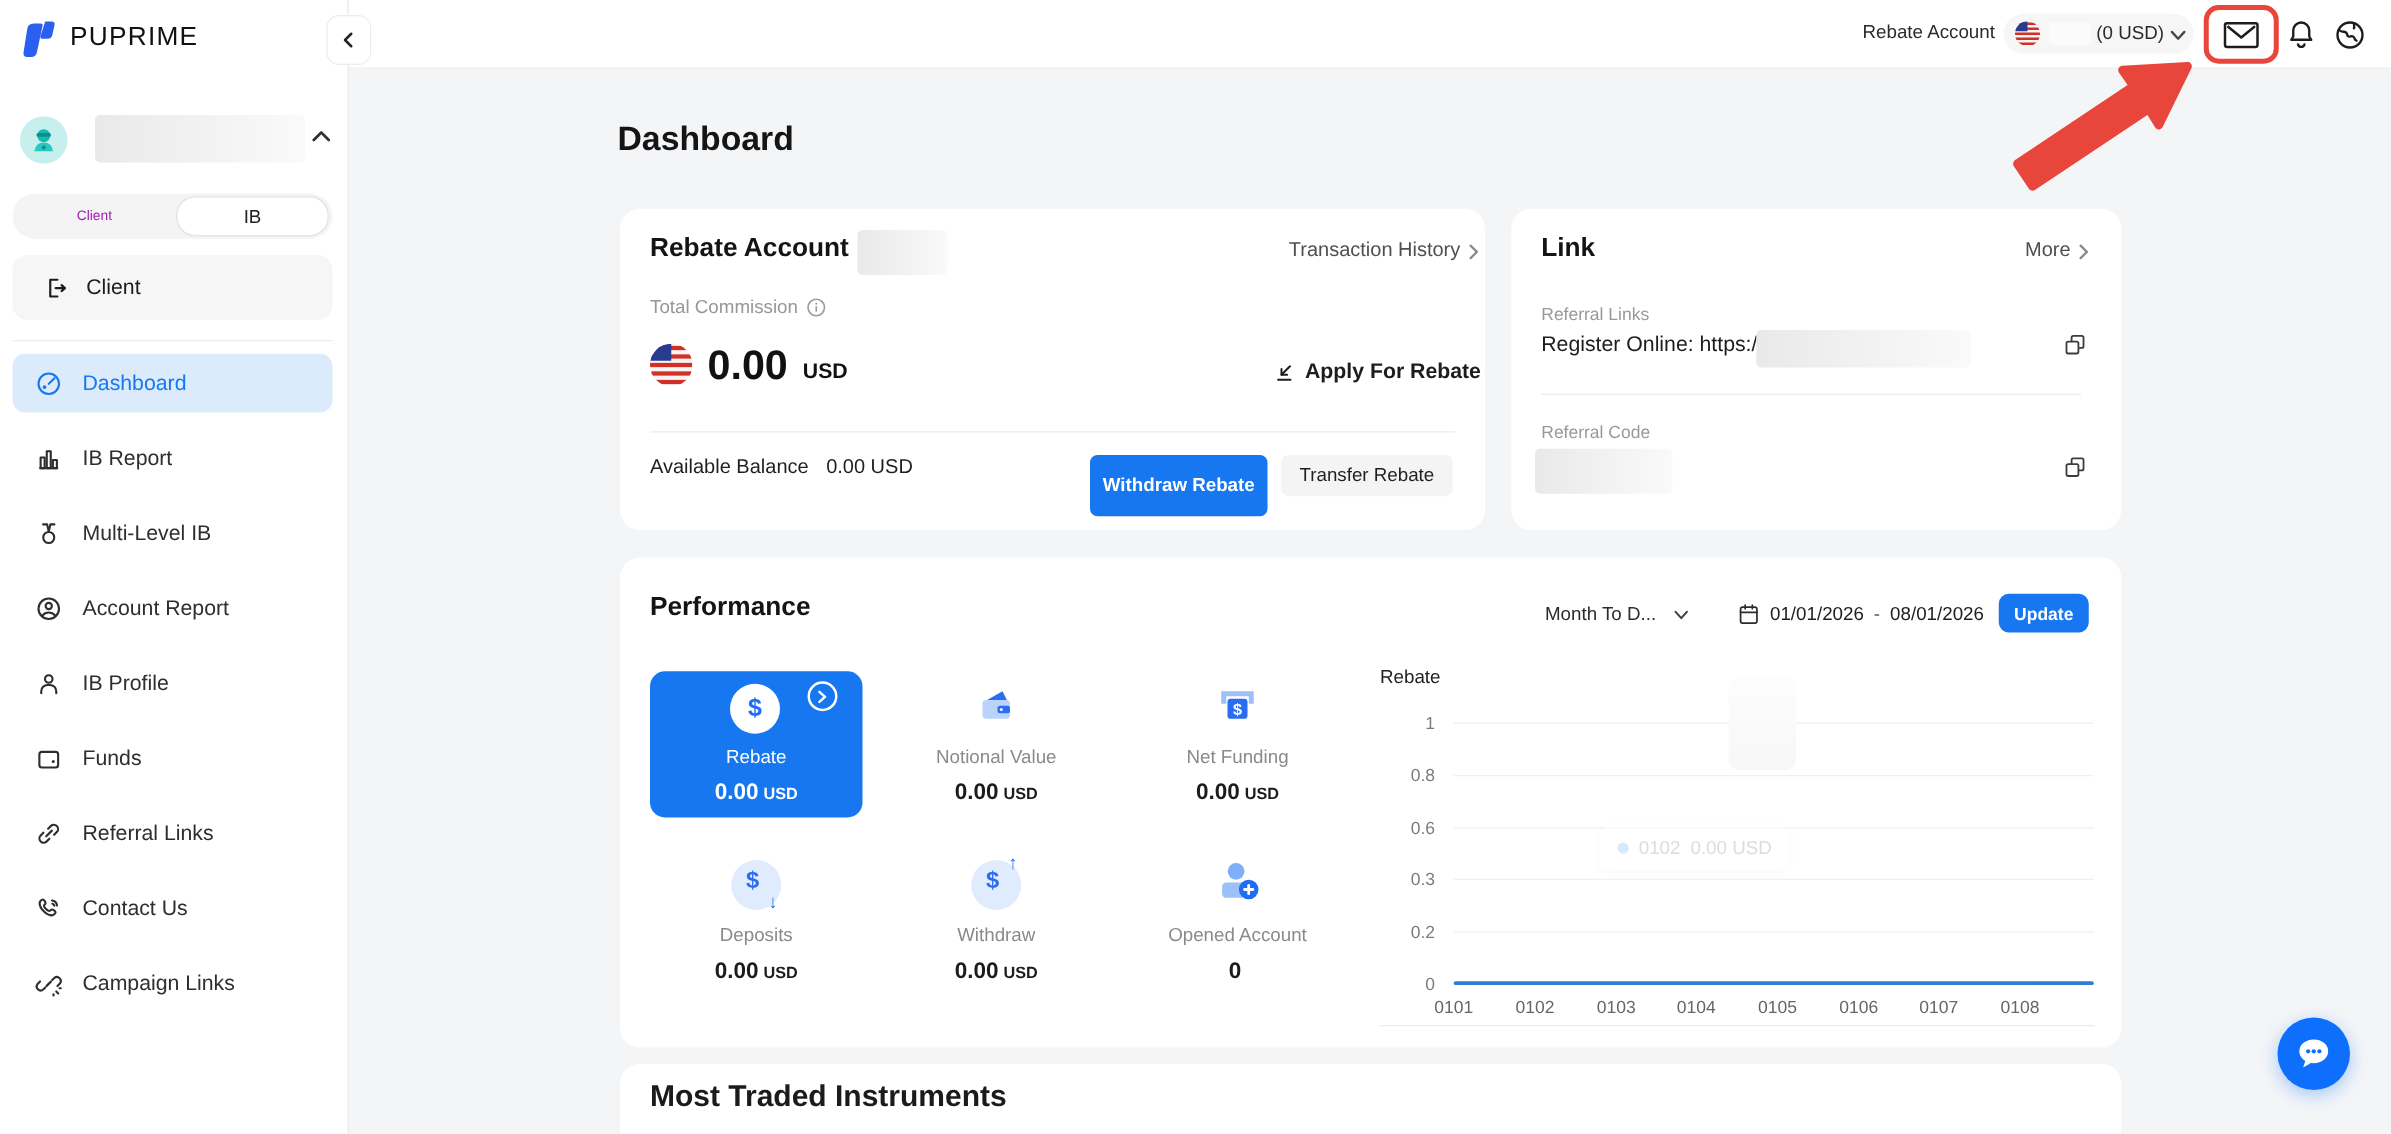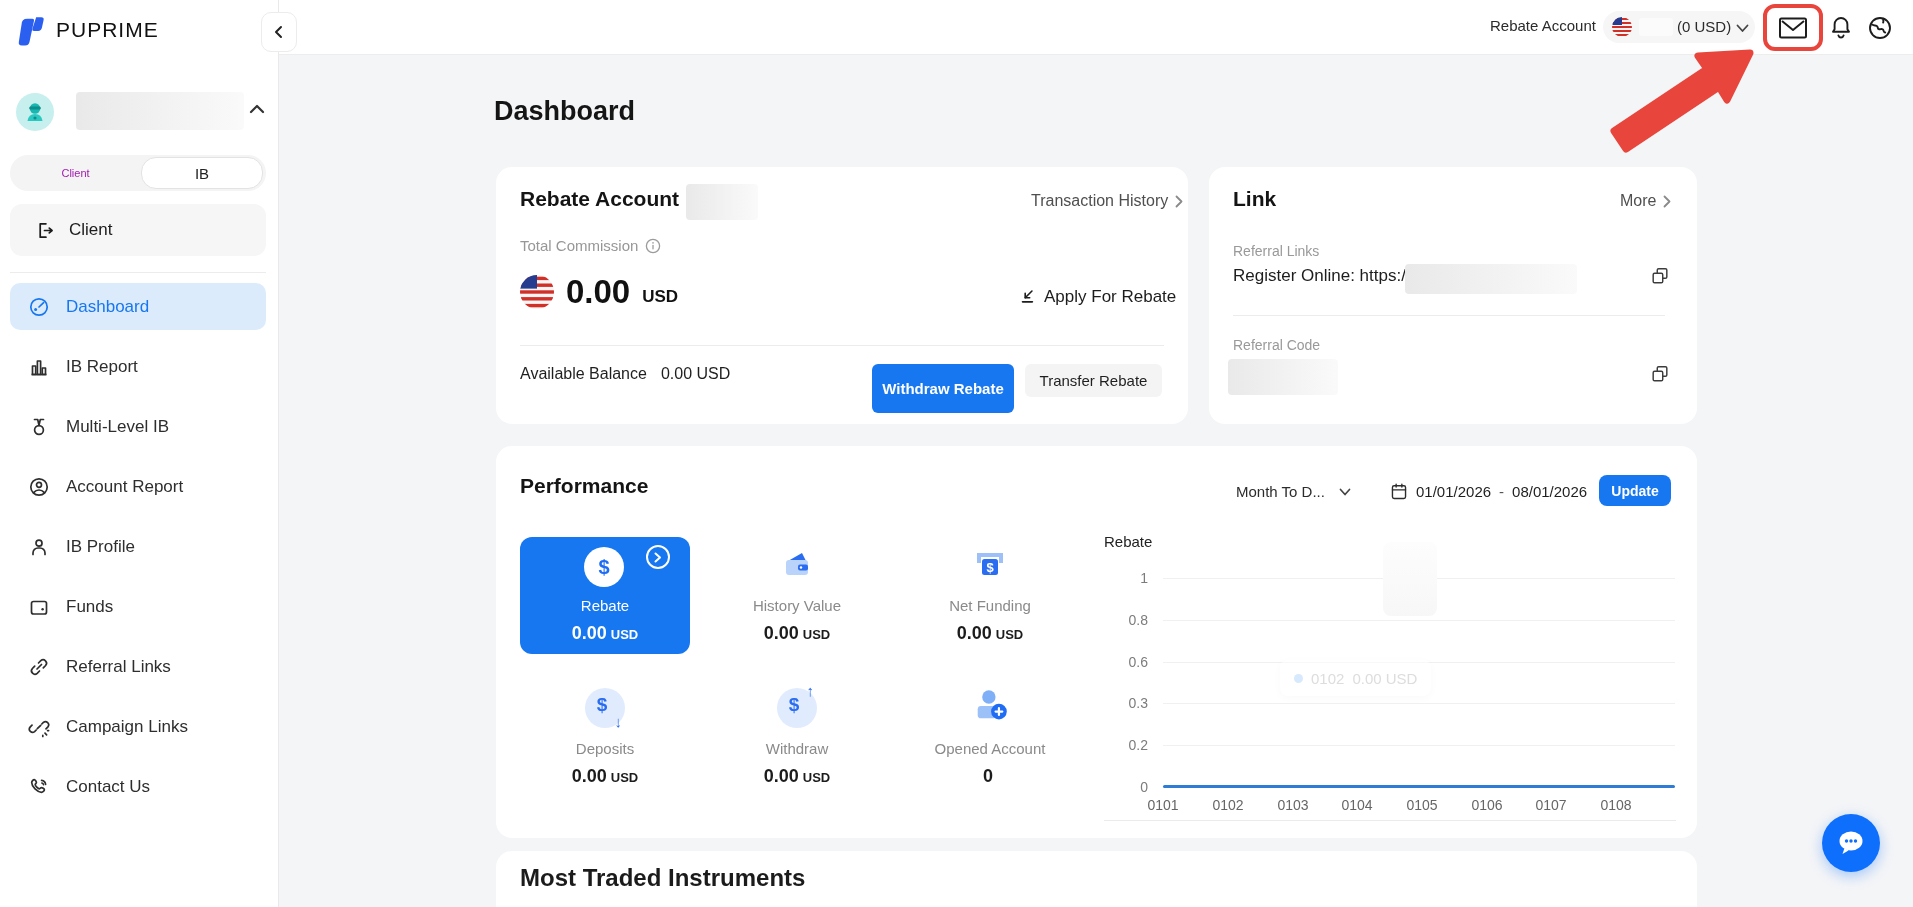--- a/index.html
+++ b/index.html
@@ -135,35 +135,35 @@
       </div>
       <div class="menu-item">
         <svg width="22" height="22" viewBox="0 0 22 22" fill="none" stroke="currentColor" stroke-width="1.7" stroke-linecap="round">
           <path d="M9 13 l4.5-4.5"></path>
             <path d="M11.5 15 l-2.3 2.3 a3.4 3.4 0 0 1-4.8-4.8 L6.7 10.2"></path>
             <path d="M10.5 7 l2.3-2.3 a3.4 3.4 0 0 1 4.8 4.8 L15.3 11.8"></path>
         </svg>
         <span>Referral Links</span>
       </div>
       <div class="menu-item">
+        <svg width="22" height="22" viewBox="0 0 22 22" fill="none" stroke="currentColor" stroke-width="1.7" stroke-linecap="round" stroke-linejoin="round">
+          <path d="M6.3 3.6 c.9 0 2.1 2.1 2.1 2.9 0 .8-1.2 1.3-1.2 2 0 1.5 2.8 4.3 4.3 4.3 .7 0 1.2-1.2 2-1.2 .8 0 2.9 1.2 2.9 2.1 0 1.2-1.7 2.6-2.9 2.6 -4.2 0-9.8-5.6-9.8-9.8 0-1.2 1.4-2.9 2.6-2.9z"></path>
+            <path d="M13.6 4.4 a4.6 4.6 0 0 1 4 4"></path>
+            <path d="M13.9 7 a2.2 2.2 0 0 1 1.6 1.6"></path>
+        </svg>
+        <span>Contact Us</span>
+      </div>
+      <div class="menu-item">
         <svg width="22" height="22" viewBox="0 0 22 22" fill="none" stroke="currentColor" stroke-width="1.7" stroke-linecap="round">
           <path d="M8.2 14 l-1.6 1.6 a3.2 3.2 0 0 1-4.5-4.5 l1.9-1.9"></path>
             <path d="M13.8 8 l1.6-1.6 a3.2 3.2 0 0 1 4.5 4.5 l-1.9 1.9"></path>
             <path d="M9.3 12.7 l3.4-3.4"></path>
             <path d="M17 17.2 l1.6 1.6 M19.6 14.6 h1 M14.8 19.4 v1"></path>
         </svg>
         <span>Campaign Links</span>
-      </div>
-      <div class="menu-item">
-        <svg width="22" height="22" viewBox="0 0 22 22" fill="none" stroke="currentColor" stroke-width="1.7" stroke-linecap="round" stroke-linejoin="round">
-          <path d="M6.3 3.6 c.9 0 2.1 2.1 2.1 2.9 0 .8-1.2 1.3-1.2 2 0 1.5 2.8 4.3 4.3 4.3 .7 0 1.2-1.2 2-1.2 .8 0 2.9 1.2 2.9 2.1 0 1.2-1.7 2.6-2.9 2.6 -4.2 0-9.8-5.6-9.8-9.8 0-1.2 1.4-2.9 2.6-2.9z"></path>
-            <path d="M13.6 4.4 a4.6 4.6 0 0 1 4 4"></path>
-            <path d="M13.9 7 a2.2 2.2 0 0 1 1.6 1.6"></path>
-        </svg>
-        <span>Contact Us</span>
       </div>
     </nav>
   </aside>
 
   <div class="abs" style="left:1490px;top:17px;font-size:15px;color:#2b2b2b;">Rebate Account</div>
 
   <div class="abs" style="left:1603px;top:11px;width:152px;height:32px;background:#f6f6f6;border-radius:16px;cursor:pointer;">
     <svg class="abs" style="left:9px;top:6px;" width="20" height="20" viewBox="0 0 22 22">
       <defs>
           <clipPath id="fc1">
@@ -251,21 +251,21 @@
               <rect y="14.3" width="22" height="2.2"></rect>
               <rect y="18.7" width="22" height="2.2"></rect>
             </g>
           <rect width="11" height="8.8" fill="#273b8f"></rect>
         </g>
       </svg>
       <span style="font-size:33px;font-weight:bold;color:#111;">0.00</span>
       <span style="font-size:17px;font-weight:bold;color:#111;margin-top:10px;">USD</span>
     </div>
 
-    <div class="abs" style="left:522px;top:120px;display:flex;align-items:flex-start;gap:8px;font-size:17px;color:#1d1d1d;cursor:pointer;">
+    <div class="abs" style="left:522px;top:120px;display:flex;align-items:flex-end;gap:8px;font-size:17px;color:#1d1d1d;cursor:pointer;font-weight:bold;">
       <svg width="18" height="18" viewBox="0 0 20 20" fill="none" stroke="#1d1d1d" stroke-width="1.8" stroke-linecap="round" stroke-linejoin="round">
         <path d="M15.5 4.5 L8 12"></path>
           <path d="M8 7 v5 h5"></path>
           <path d="M5 16.5 h11"></path>
       </svg>
       <span>Apply For Rebate</span>
     </div>
 
     <div class="hline" style="left:24px;top:178px;width:644px;"></div>
 
@@ -343,21 +343,21 @@
     <div class="t-value"><span>0.00</span><span class="t-unit">USD</span></div>
   </div>
 
   <div class="tile" style="left:712px;top:537px;">
     <svg class="abs" style="left:67px;top:11px;" width="36" height="36" viewBox="0 0 36 36">
       <polygon points="9,13 23,5 27,13" fill="#2b6df0"></polygon>
       <rect x="7" y="12" width="22" height="15" rx="3" fill="#b9d3fa"></rect>
       <rect x="19" y="16.5" width="10" height="6" rx="2" fill="#2b6df0"></rect>
         <circle cx="22" cy="19.5" r="1.2" fill="#fff"></circle>
     </svg>
-    <div class="t-label">History Value</div>
+    <div class="t-label">Notional Value</div>
     <div class="t-value"><span>0.00</span><span class="t-unit">USD</span></div>
   </div>
 
   <div class="tile" style="left:905px;top:537px;">
     <svg class="abs" style="left:67px;top:11px;" width="36" height="36" viewBox="0 0 36 36">
       <path d="M7 15 V7 h22 v8" fill="none" stroke="#9dc0f8" stroke-width="4"></path>
       <rect x="10" y="11" width="16" height="16" rx="2.5" fill="#2b6df0"></rect>
       <text x="18" y="24" text-anchor="middle" font-size="13" font-weight="bold" fill="#fff" font-family="Liberation Sans, sans-serif">$</text>
     </svg>
     <div class="t-label">Net Funding</div>

